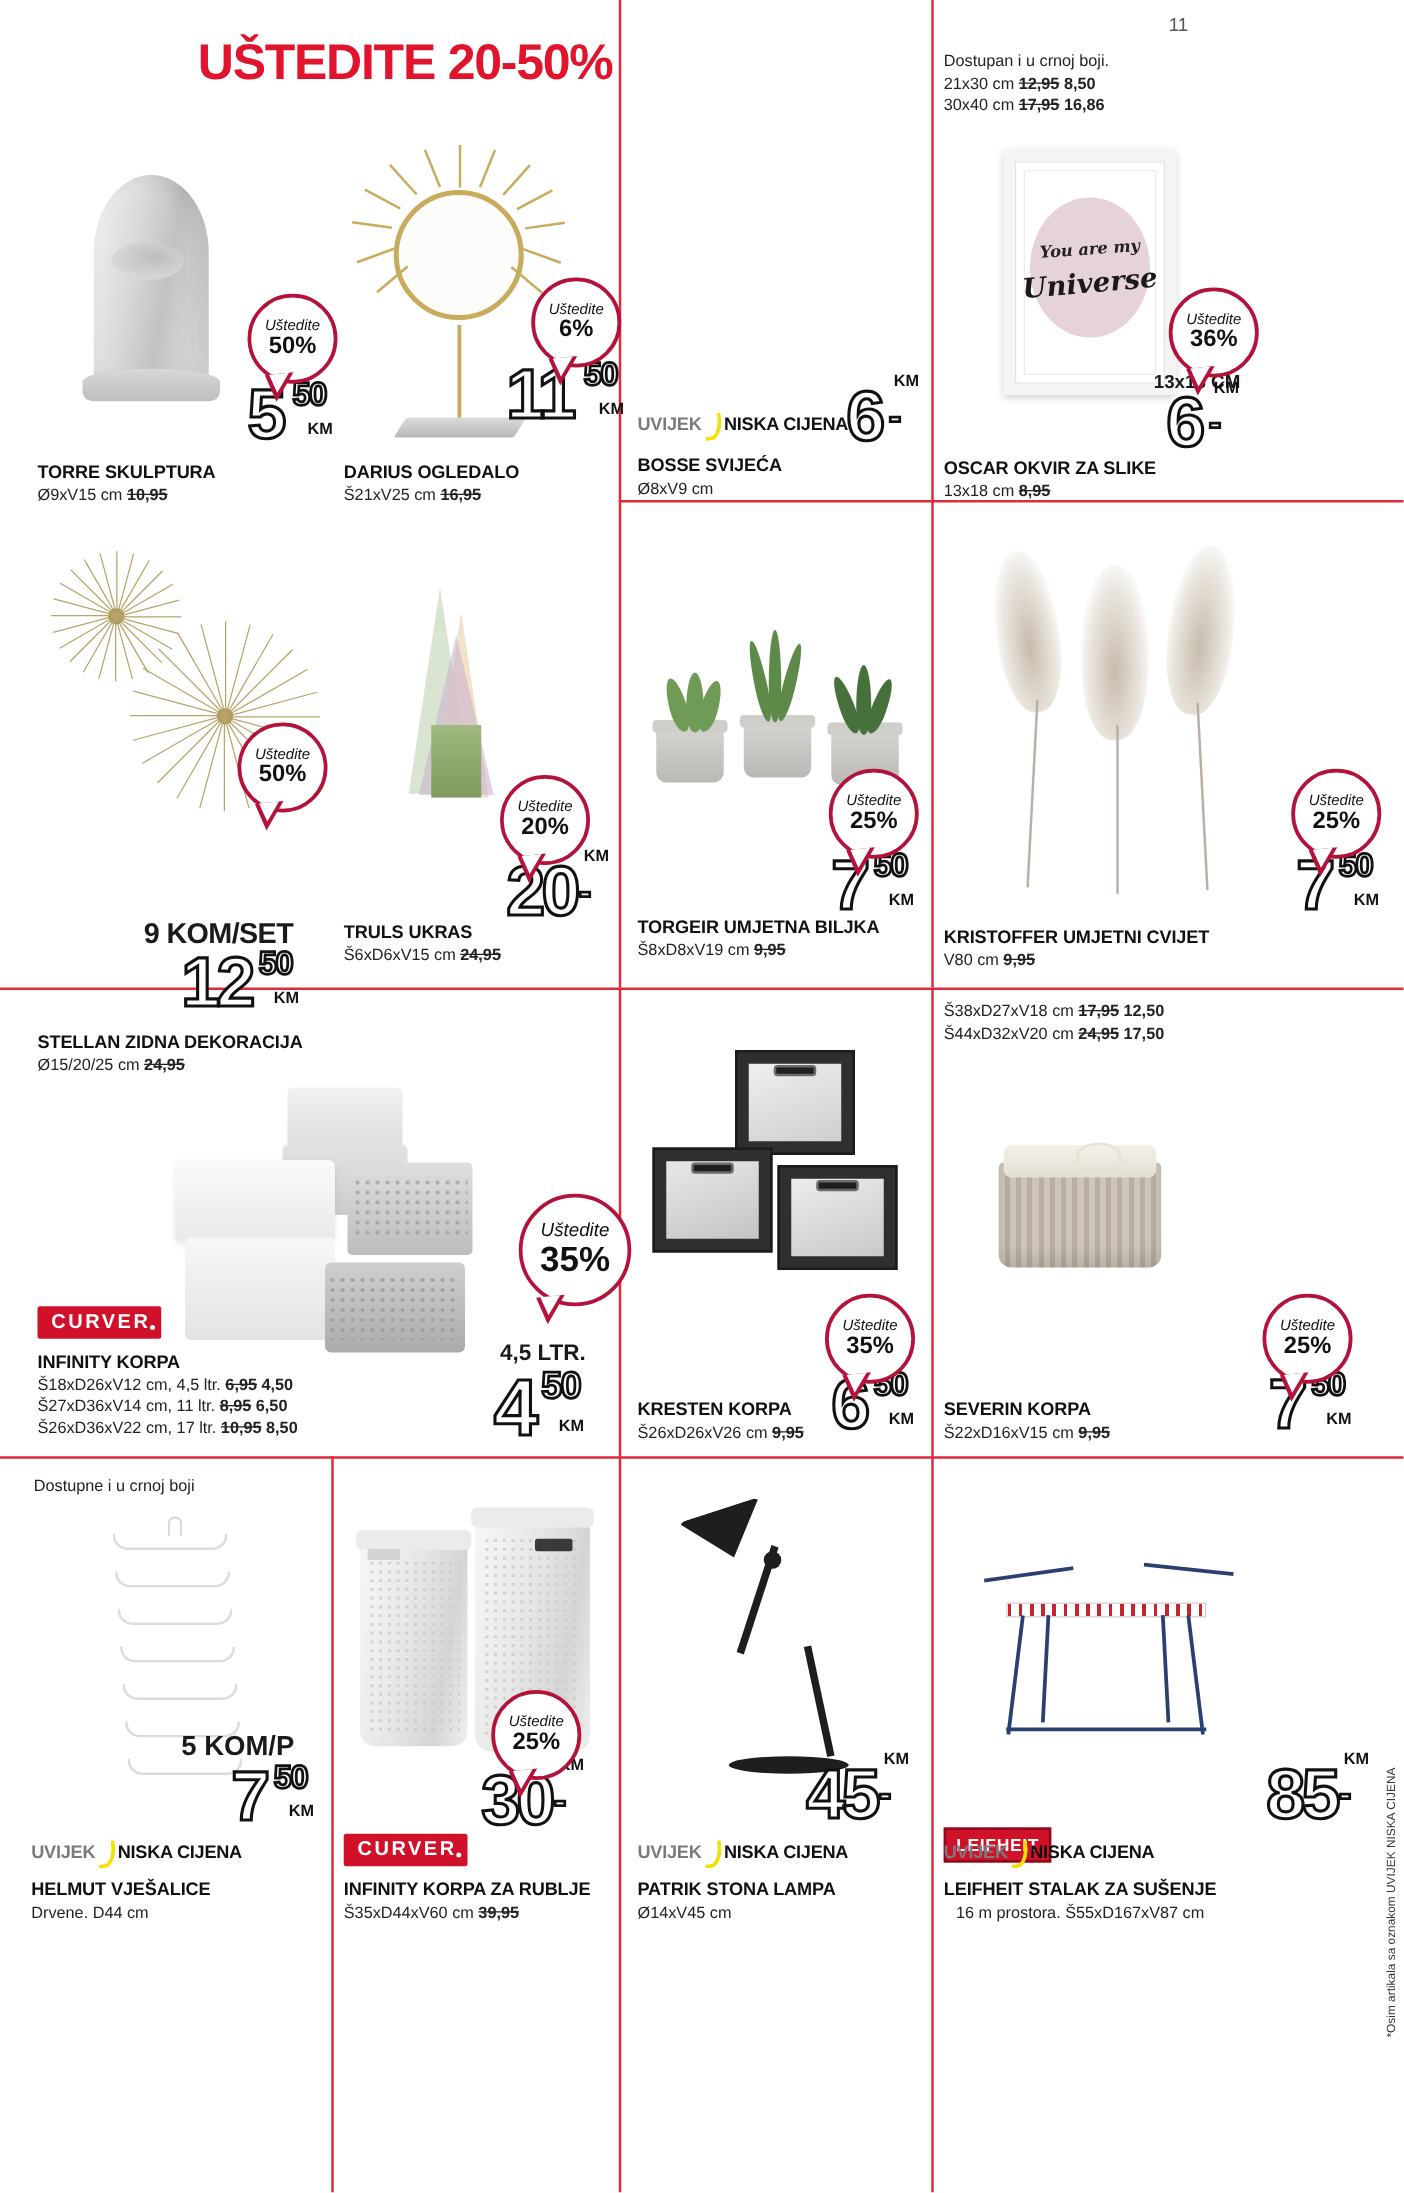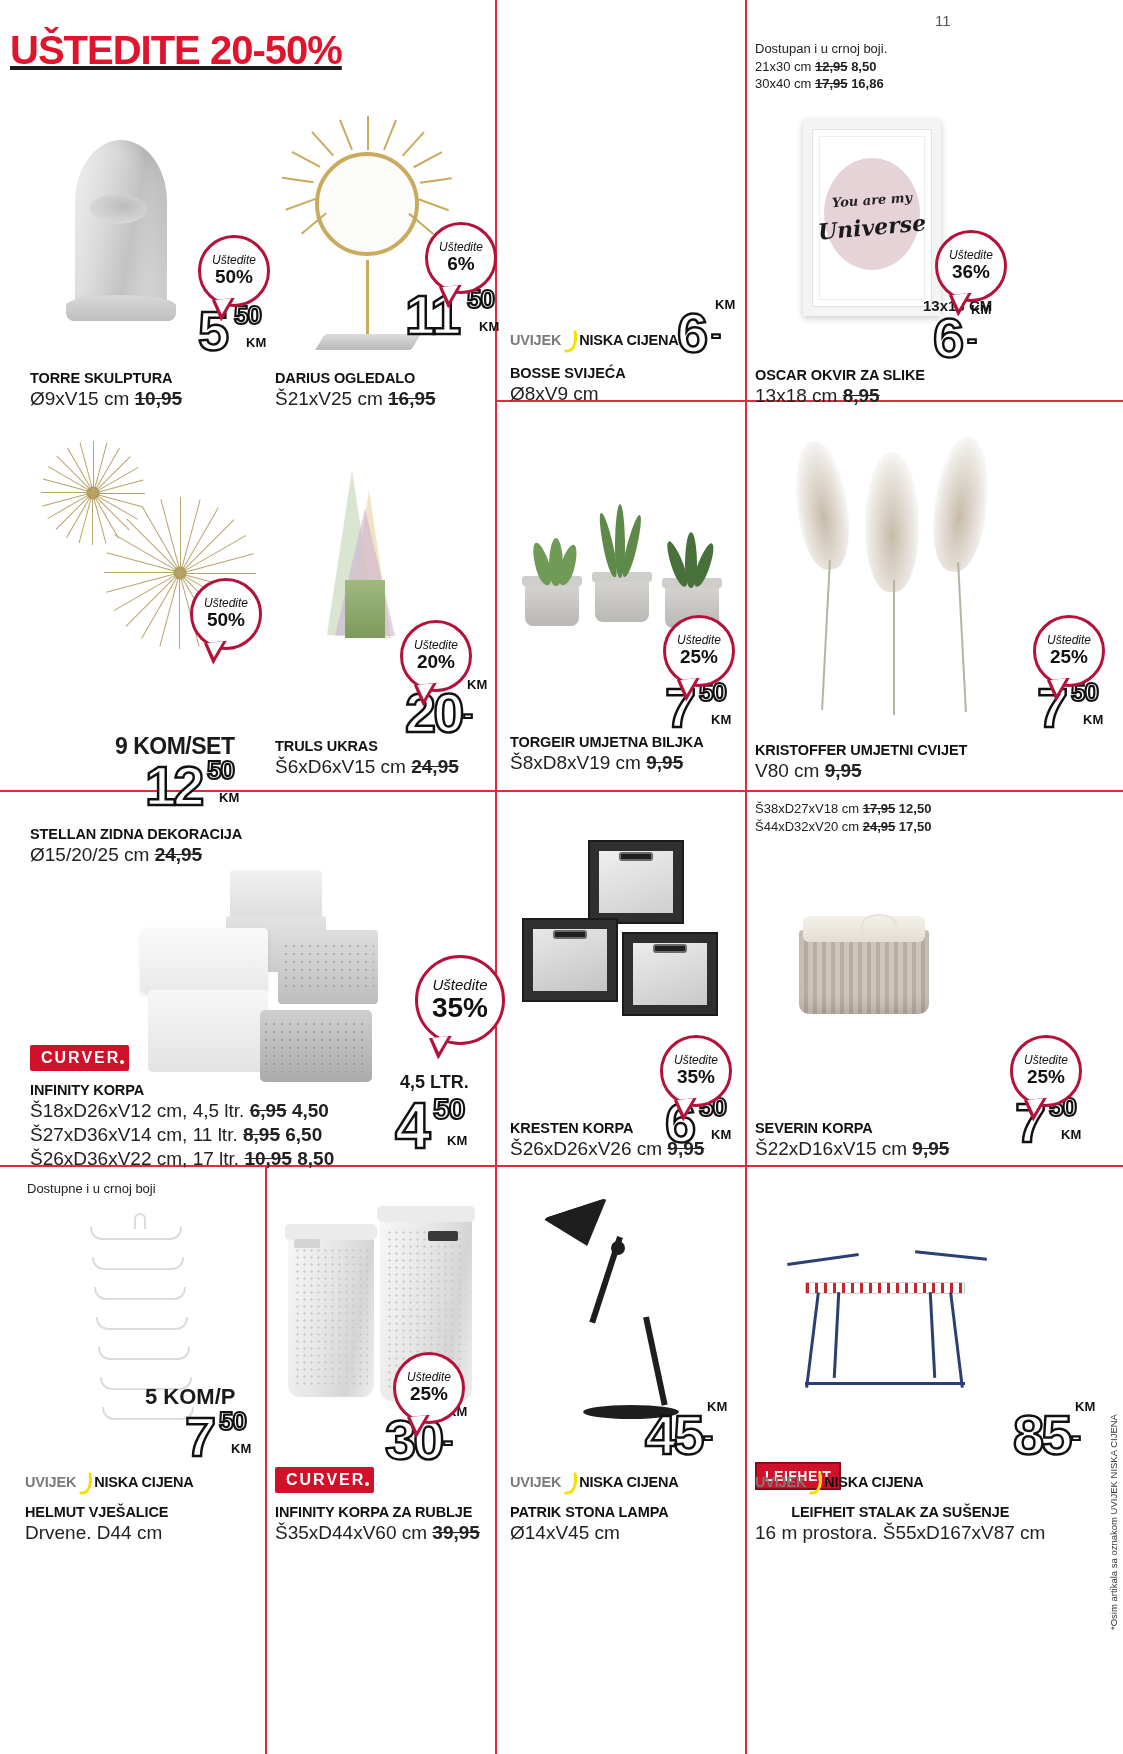--- a/index.html
+++ b/index.html
@@ -13,39 +13,39 @@
   }
   .page { position: relative; width: 1123px; height: 1754px; background:#fff; }
 
   
   .vline { position:absolute; width:2px; background:#e02b3c; }
   .hline { position:absolute; height:2px; background:#e02b3c; }
 
   .cell { position:absolute; }
 
   
-  .banner { text-align:left;text-decoration:underline; }
+  .banner { text-align:right; }
   .banner .l1 {
     font-size: 40px; font-weight: 800; color:#e0142c;
     letter-spacing:-1px; line-height: 1.0;
   }
   .banner .l2 {
     font-size: 25px; font-weight: 700; color:#e0142c;
     letter-spacing:-0.4px; line-height: 1.15; margin-top:4px;
   }
   .banner2 .l1 { font-size: 34px; }
   .banner2 .l2 { font-size: 21px; }
   .thin { font-weight: 400; }
 
   
   .pname {
     font-size: 14.5px; font-weight: 700; letter-spacing:-0.1px;
     text-transform: uppercase; color:#111; white-space:nowrap;
   }
-  .pdesc { font-size: 19px; color:#222; margin-top:2px; white-space:nowrap; }
+  .pdesc { font-size: 13px; color:#222; margin-top:2px; white-space:nowrap; }
   .pdesc b { font-weight:700; }
   .strike { text-decoration: line-through; font-weight:700; }
 
   
   .price {
     position: relative; display:inline-block;
     font-weight: 900; color:#111; line-height: 0.82;
     font-family: "Liberation Sans", sans-serif;
   }
   .price .main {

